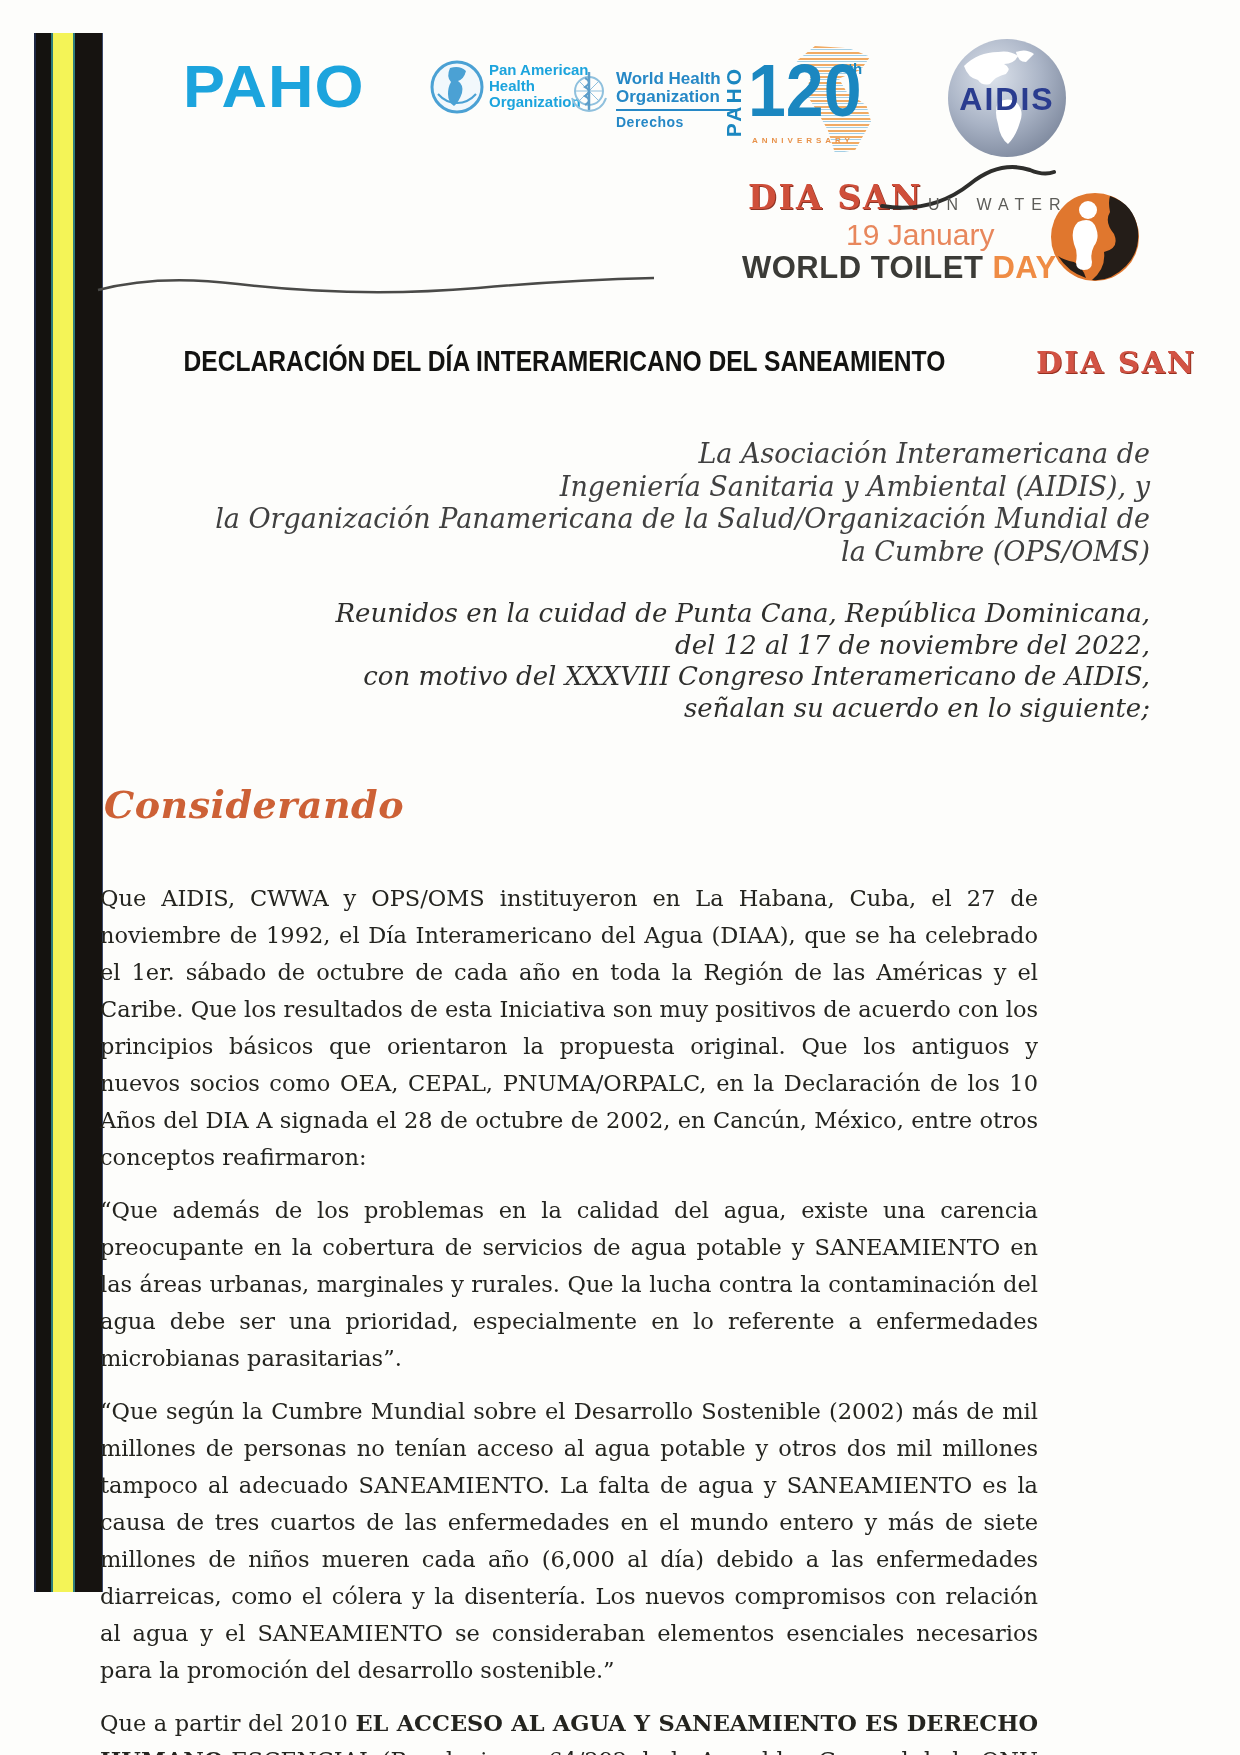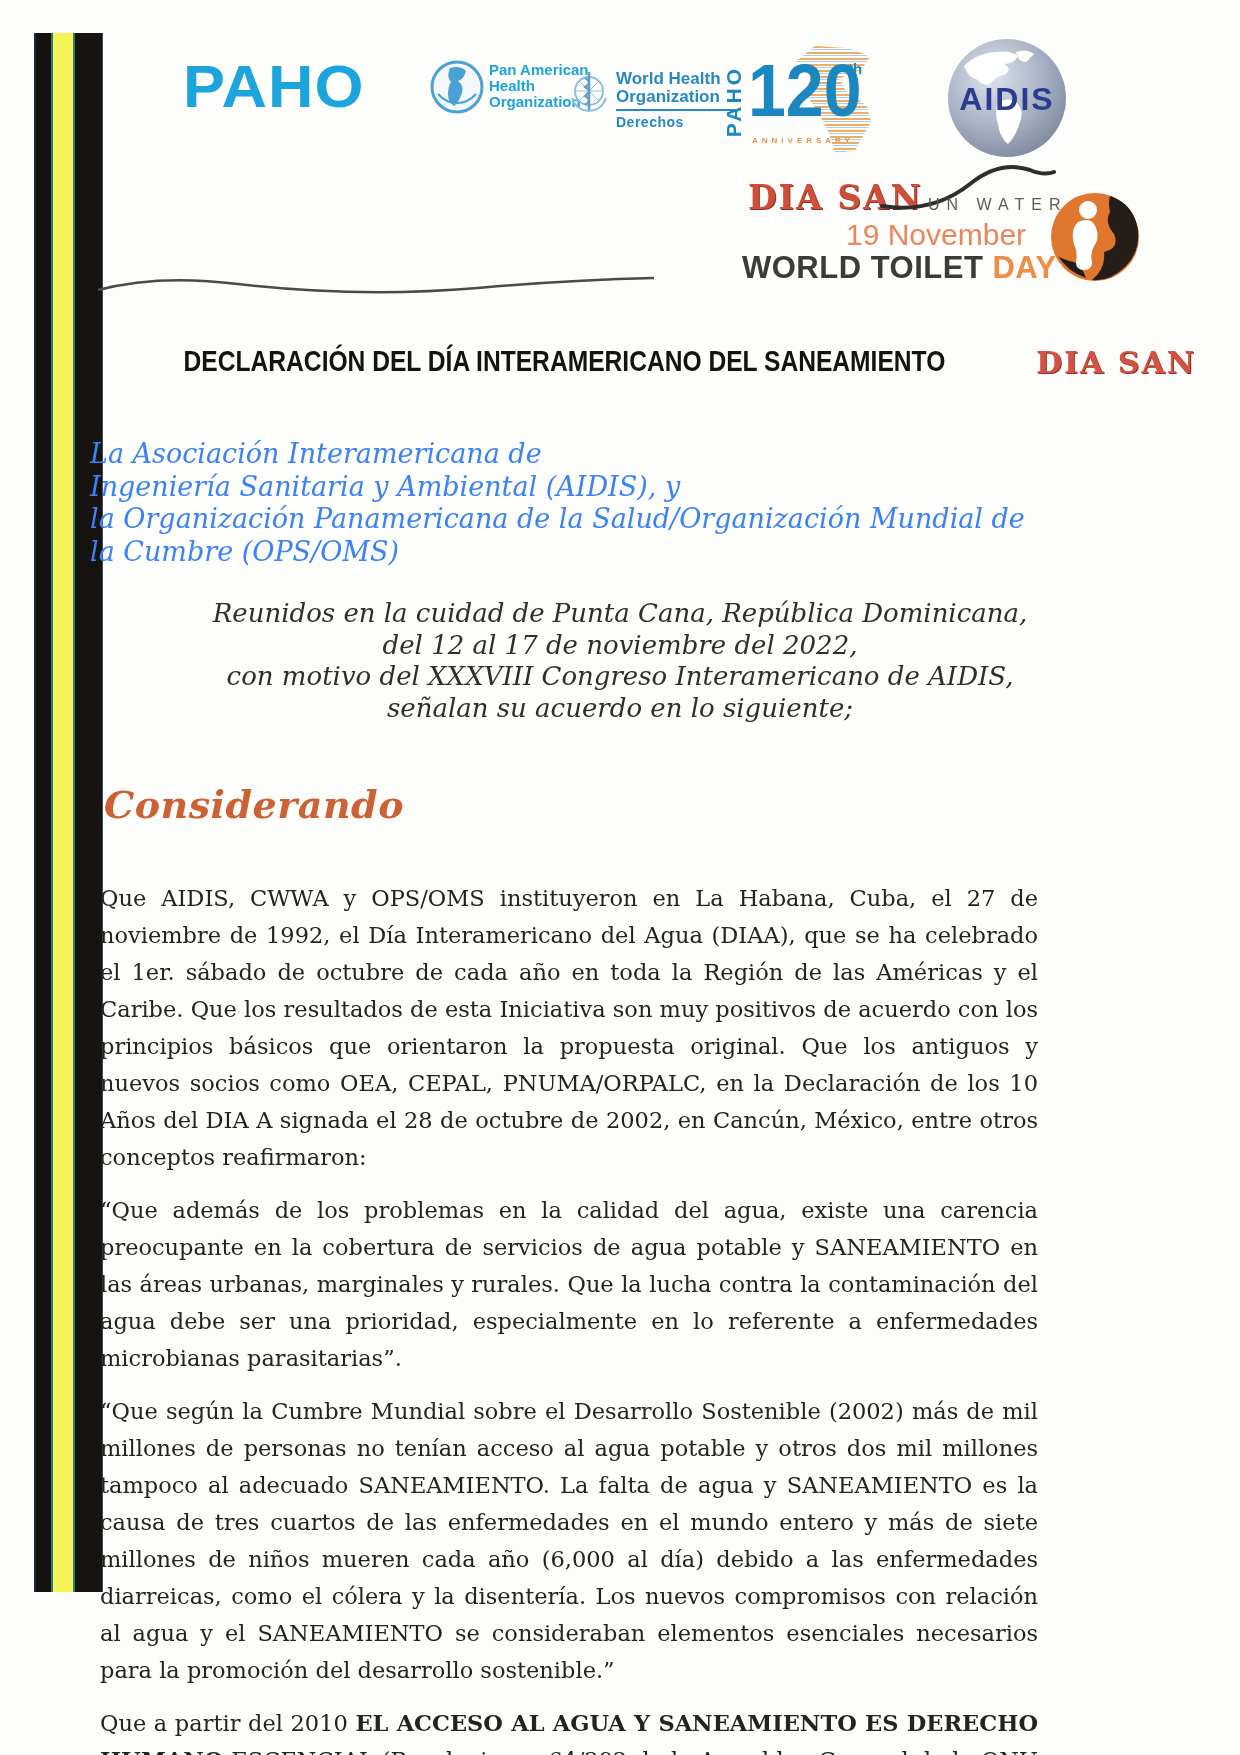--- a/index.html
+++ b/index.html
@@ -60,23 +60,23 @@
   .wtd-globe{position:absolute;left:1048px;top:190px;}
 
   
   .main-title{position:absolute;left:100px;top:344px;width:1040px;text-align:center;white-space:nowrap;}
   .main-title .black{display:inline-block;font-family:"Liberation Sans",sans-serif;font-weight:700;
     font-size:30px;color:#131311;transform:scaleX(.82);transform-origin:center;letter-spacing:0px;}
   .main-title .red{display:inline-block;font-family:"DejaVu Serif",serif;font-weight:700;
     font-size:30px;color:#d25344;letter-spacing:2px;text-shadow:1px 1px 0 #96301f;margin-left:2px;vertical-align:-2px;}
 
   
-  .preamble{position:absolute;left:90px;top:438px;width:1060px;text-align:left;
-    font-style:italic;font-size:27px;line-height:32.5px;color:#3b82f6;}
-  .meeting{position:absolute;left:90px;top:598px;width:1060px;text-align:center;
+  .preamble{position:absolute;left:90px;top:438px;width:1060px;text-align:right;
+    font-style:italic;font-size:27px;line-height:32.5px;color:#404040;}
+  .meeting{position:absolute;left:90px;top:598px;width:1060px;text-align:right;
     font-style:italic;font-size:26px;line-height:31.5px;color:#2e2e2c;}
 
   
   .considerando{position:absolute;left:104px;top:782px;font-style:italic;font-weight:700;
     font-size:38px;color:#cd6136;letter-spacing:.5px;}
 
   
   .body-text{position:absolute;left:100px;top:880px;width:938px;
     font-size:22.5px;line-height:37px;text-align:justify;color:#24241f;}
   .body-text p{margin:0 0 16px 0;}
@@ -159,21 +159,21 @@
     </svg>
   </div>
 
   <div class="diasan-banner">DIA SAN</div>
   <div class="swoosh">
     <svg width="180" height="55" viewBox="0 0 180 55">
       <path d="M2 48 q50 8 88 -22 q30 -24 60 -14 q14 6 24 2" fill="none" stroke="#2e2e2c" stroke-width="4" stroke-linecap="round"></path>
     </svg>
   </div>
   <div class="unwater">UN WATER</div>
-  <div class="nov19">19 November</div>
+  <div class="nov19">19 January</div>
   <div class="wtd"><span>WORLD TOILET </span><span class="day">DAY</span></div>
 
   <div class="wtd-globe">
     <svg width="94" height="94" viewBox="0 0 94 94">
       <circle cx="47" cy="47" r="44" fill="#e0772e"></circle>
       <path d="M62 6 q24 8 28 34 q2 22 -12 36 q-16 16 -34 14 q14 -12 12 -28 q16 -4 10 -18 q-10 -12 -4 -22 q-2 -10 0 -16z" fill="#241d18"></path>
       <path d="M10 66 q10 16 28 22 q-4 -12 -12 -16 q-10 -2 -16 -6z" fill="#241d18"></path>
       <circle cx="40" cy="20" r="9" fill="#ffffff"></circle>
       <path d="M30 32 q14 -6 18 6 q4 10 -2 18 q-4 8 -2 16 q0 8 -8 8 q-8 0 -8 -8 q2 -10 -2 -18 q-4 -14 4 -22z" fill="#ffffff"></path>
     </svg>

